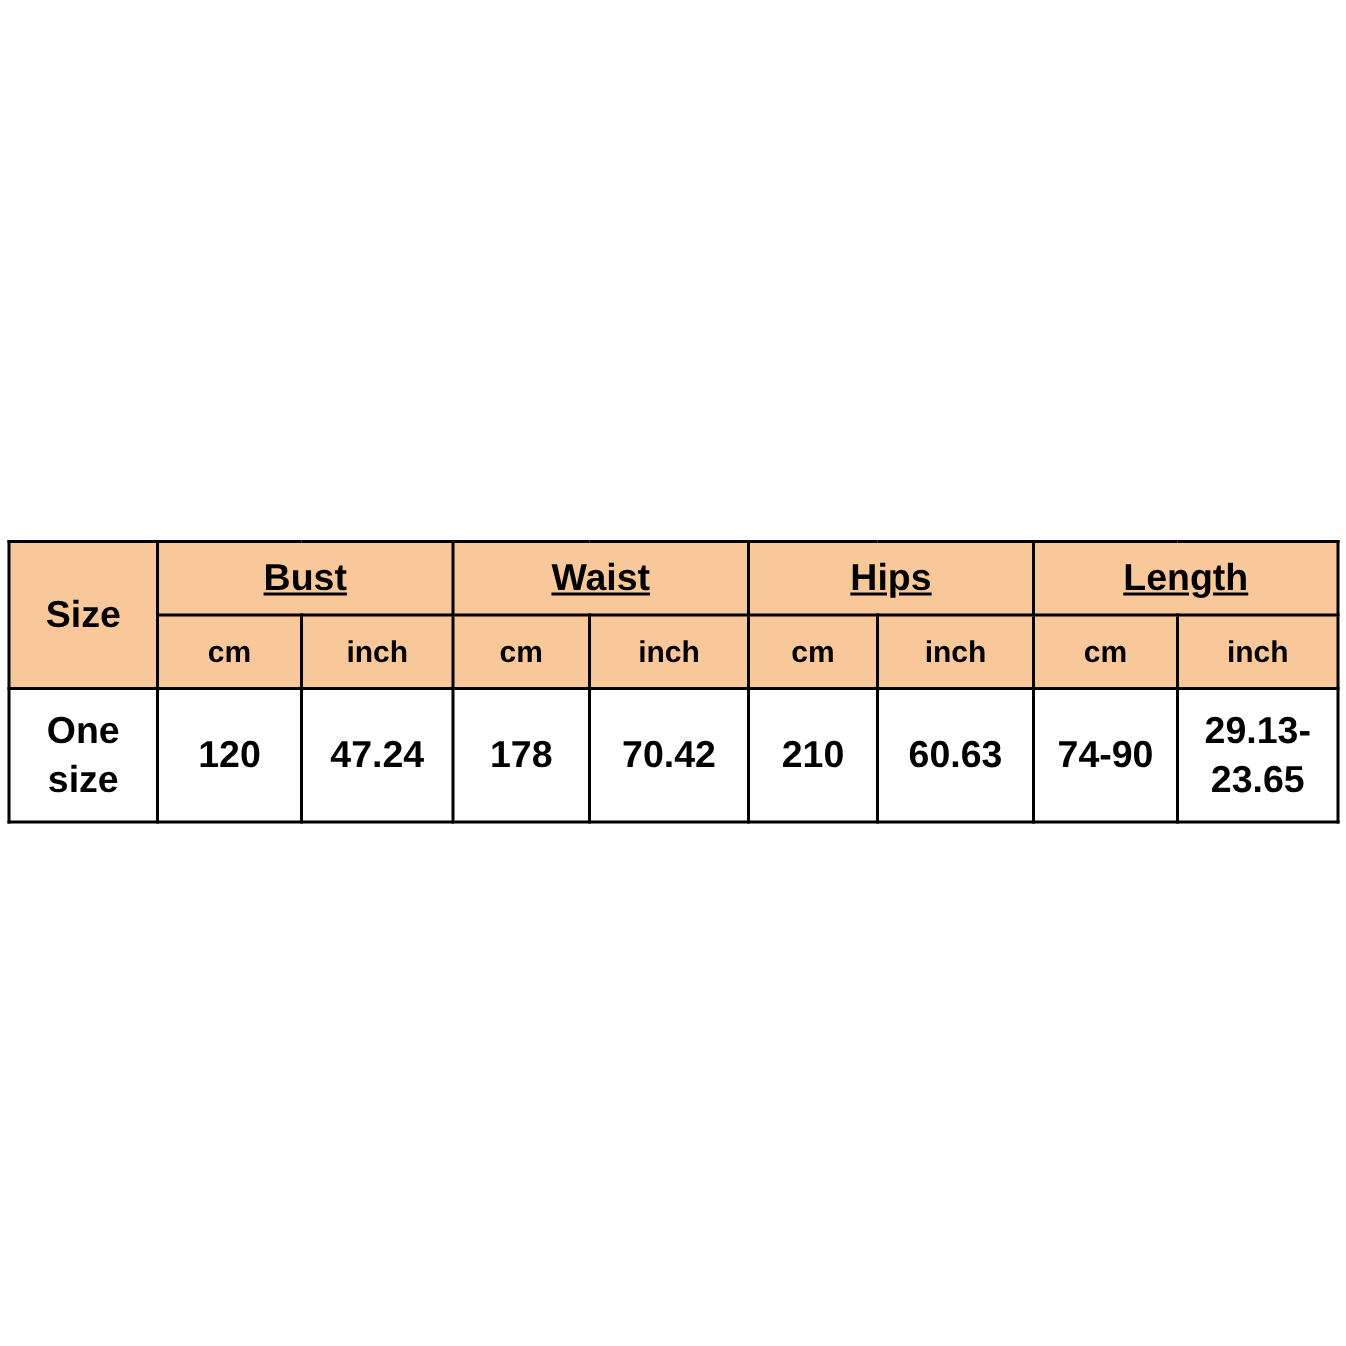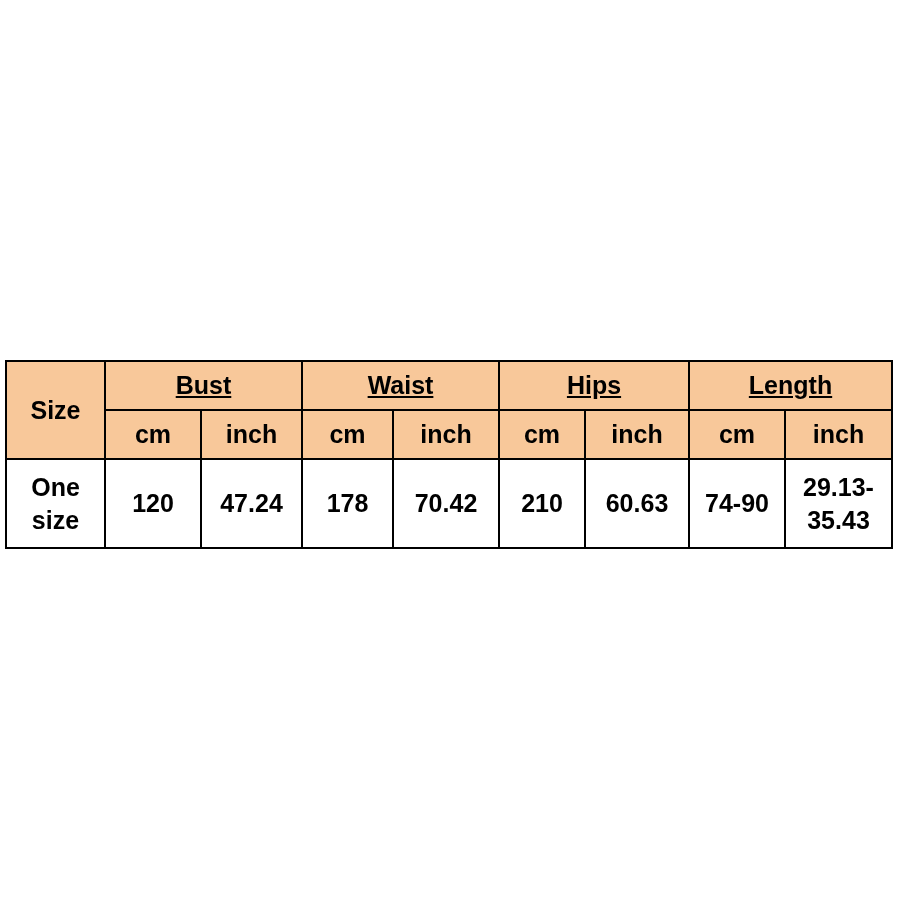--- a/index.html
+++ b/index.html
@@ -50,21 +50,21 @@
   
   table.size-chart thead th {
     background: #f8c89a;
   }
   .th-group {
     font-size: 25px;
     height: 47px;
     text-decoration: underline;
   }
   .th-unit {
-    font-size: 25px;
+    font-size: 20px;
     height: 47px;
   }
   .th-size {
     font-size: 25px;
     height: 94px;
   }
 
   
   table.size-chart tbody td {
     background: #ffffff;
@@ -131,19 +131,19 @@
       <tbody>
         <tr>
           <td class="cell-size">One size</td>
           <td class="cell-val">120</td>
           <td class="cell-val">47.24</td>
           <td class="cell-val">178</td>
           <td class="cell-val">70.42</td>
           <td class="cell-val">210</td>
           <td class="cell-val">60.63</td>
           <td class="cell-val">74-90</td>
-          <td class="cell-val">29.13-35.43</td>
+          <td class="cell-val">29.13-23.65</td>
         </tr>
       </tbody>
     </table>
   </div>
 
 </div>
 
 </body></html>

